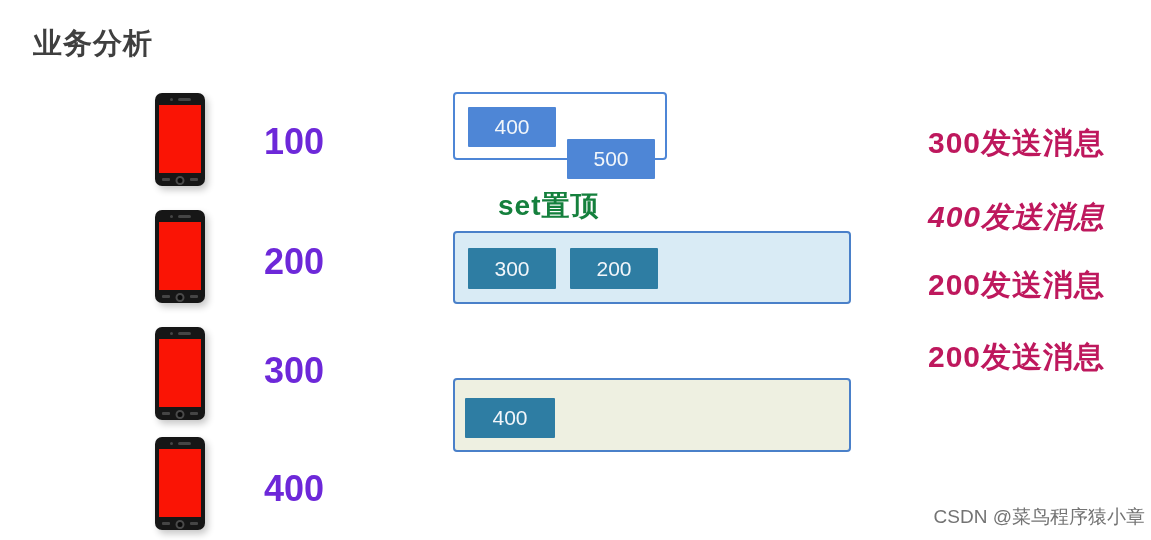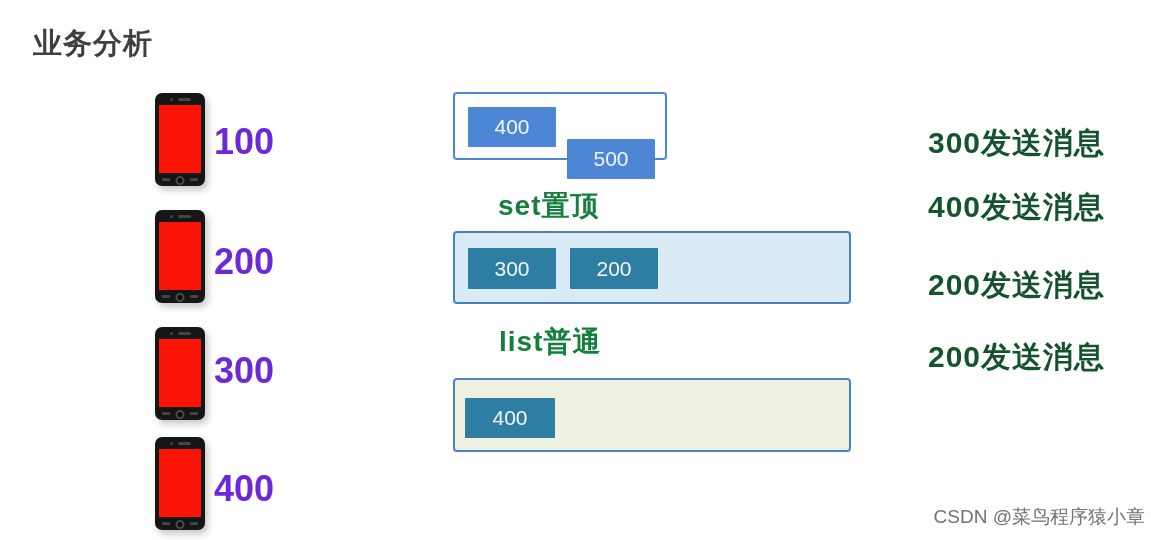--- a/index.html
+++ b/index.html
@@ -1,15 +1,15 @@
 <!DOCTYPE html>
 <html><head>
 <meta charset="utf-8">
 <style>
-  * { margin:0; padding:0; box-sizing:border-box; }
+  * { margin:0; padding:0; box-sizing:border-box;text-align:right; }
   html,body { background:#ffffff; }
   #canvas {
     position:relative;
     width:1151px; height:540px;
     background:#ffffff;
     overflow:hidden;
     font-family:"Liberation Sans","DejaVu Sans",sans-serif;
   }
   .abs { position:absolute; }
 
@@ -78,21 +78,21 @@
   .qitem.teal { background:#2e7da3; }
 
   .queue-label {
     font-size:28px; font-weight:bold; color:#15803d;
     letter-spacing:1px;
   }
 
   
   .msg {
     left:928px; height:34px; line-height:34px;
-    font-size:30px; font-weight:bold; color:#14532d;
+    font-size:30px; font-weight:bold; color:#be185d;
     letter-spacing:1px; white-space:nowrap;
   }
 
   
   .watermark {
     right:6px; bottom:10px;
     font-size:19px; color:#737373;
     white-space:nowrap;
   }
 </style>
@@ -146,26 +146,25 @@
   <div class="abs queue set-top">
     <div class="qitem blue" style="left:13px; top:13px;">400</div>
     <div class="qitem blue" style="left:112px; top:13px;margin-top:32px;">500</div>
   </div>
   <div class="abs queue-label" style="left:498px; top:187px;">set置顶</div>
 
   <div class="abs queue list-norm">
     <div class="qitem teal" style="left:13px; top:15px; height:41px;">300</div>
     <div class="qitem teal" style="left:115px; top:15px; height:41px;">200</div>
   </div>
-  <div class="abs queue-label" style="left:499px; top:323px;">list普通</div>
 
   <div class="abs queue list-top">
     <div class="qitem teal" style="left:10px; top:18px; width:90px;">400</div>
   </div>
 
   <div class="abs msg" style="top:126px;">300发送消息</div>
-  <div class="abs msg" style="top:190px;">400发送消息</div>
+  <div class="abs msg" style="top:200px;font-style:italic;">400发送消息</div>
   <div class="abs msg" style="top:268px;">200发送消息</div>
   <div class="abs msg" style="top:340px;">200发送消息</div>
 
   <div class="abs watermark">CSDN @菜鸟程序猿小章</div>
 
 </div>
 
 </body></html>

